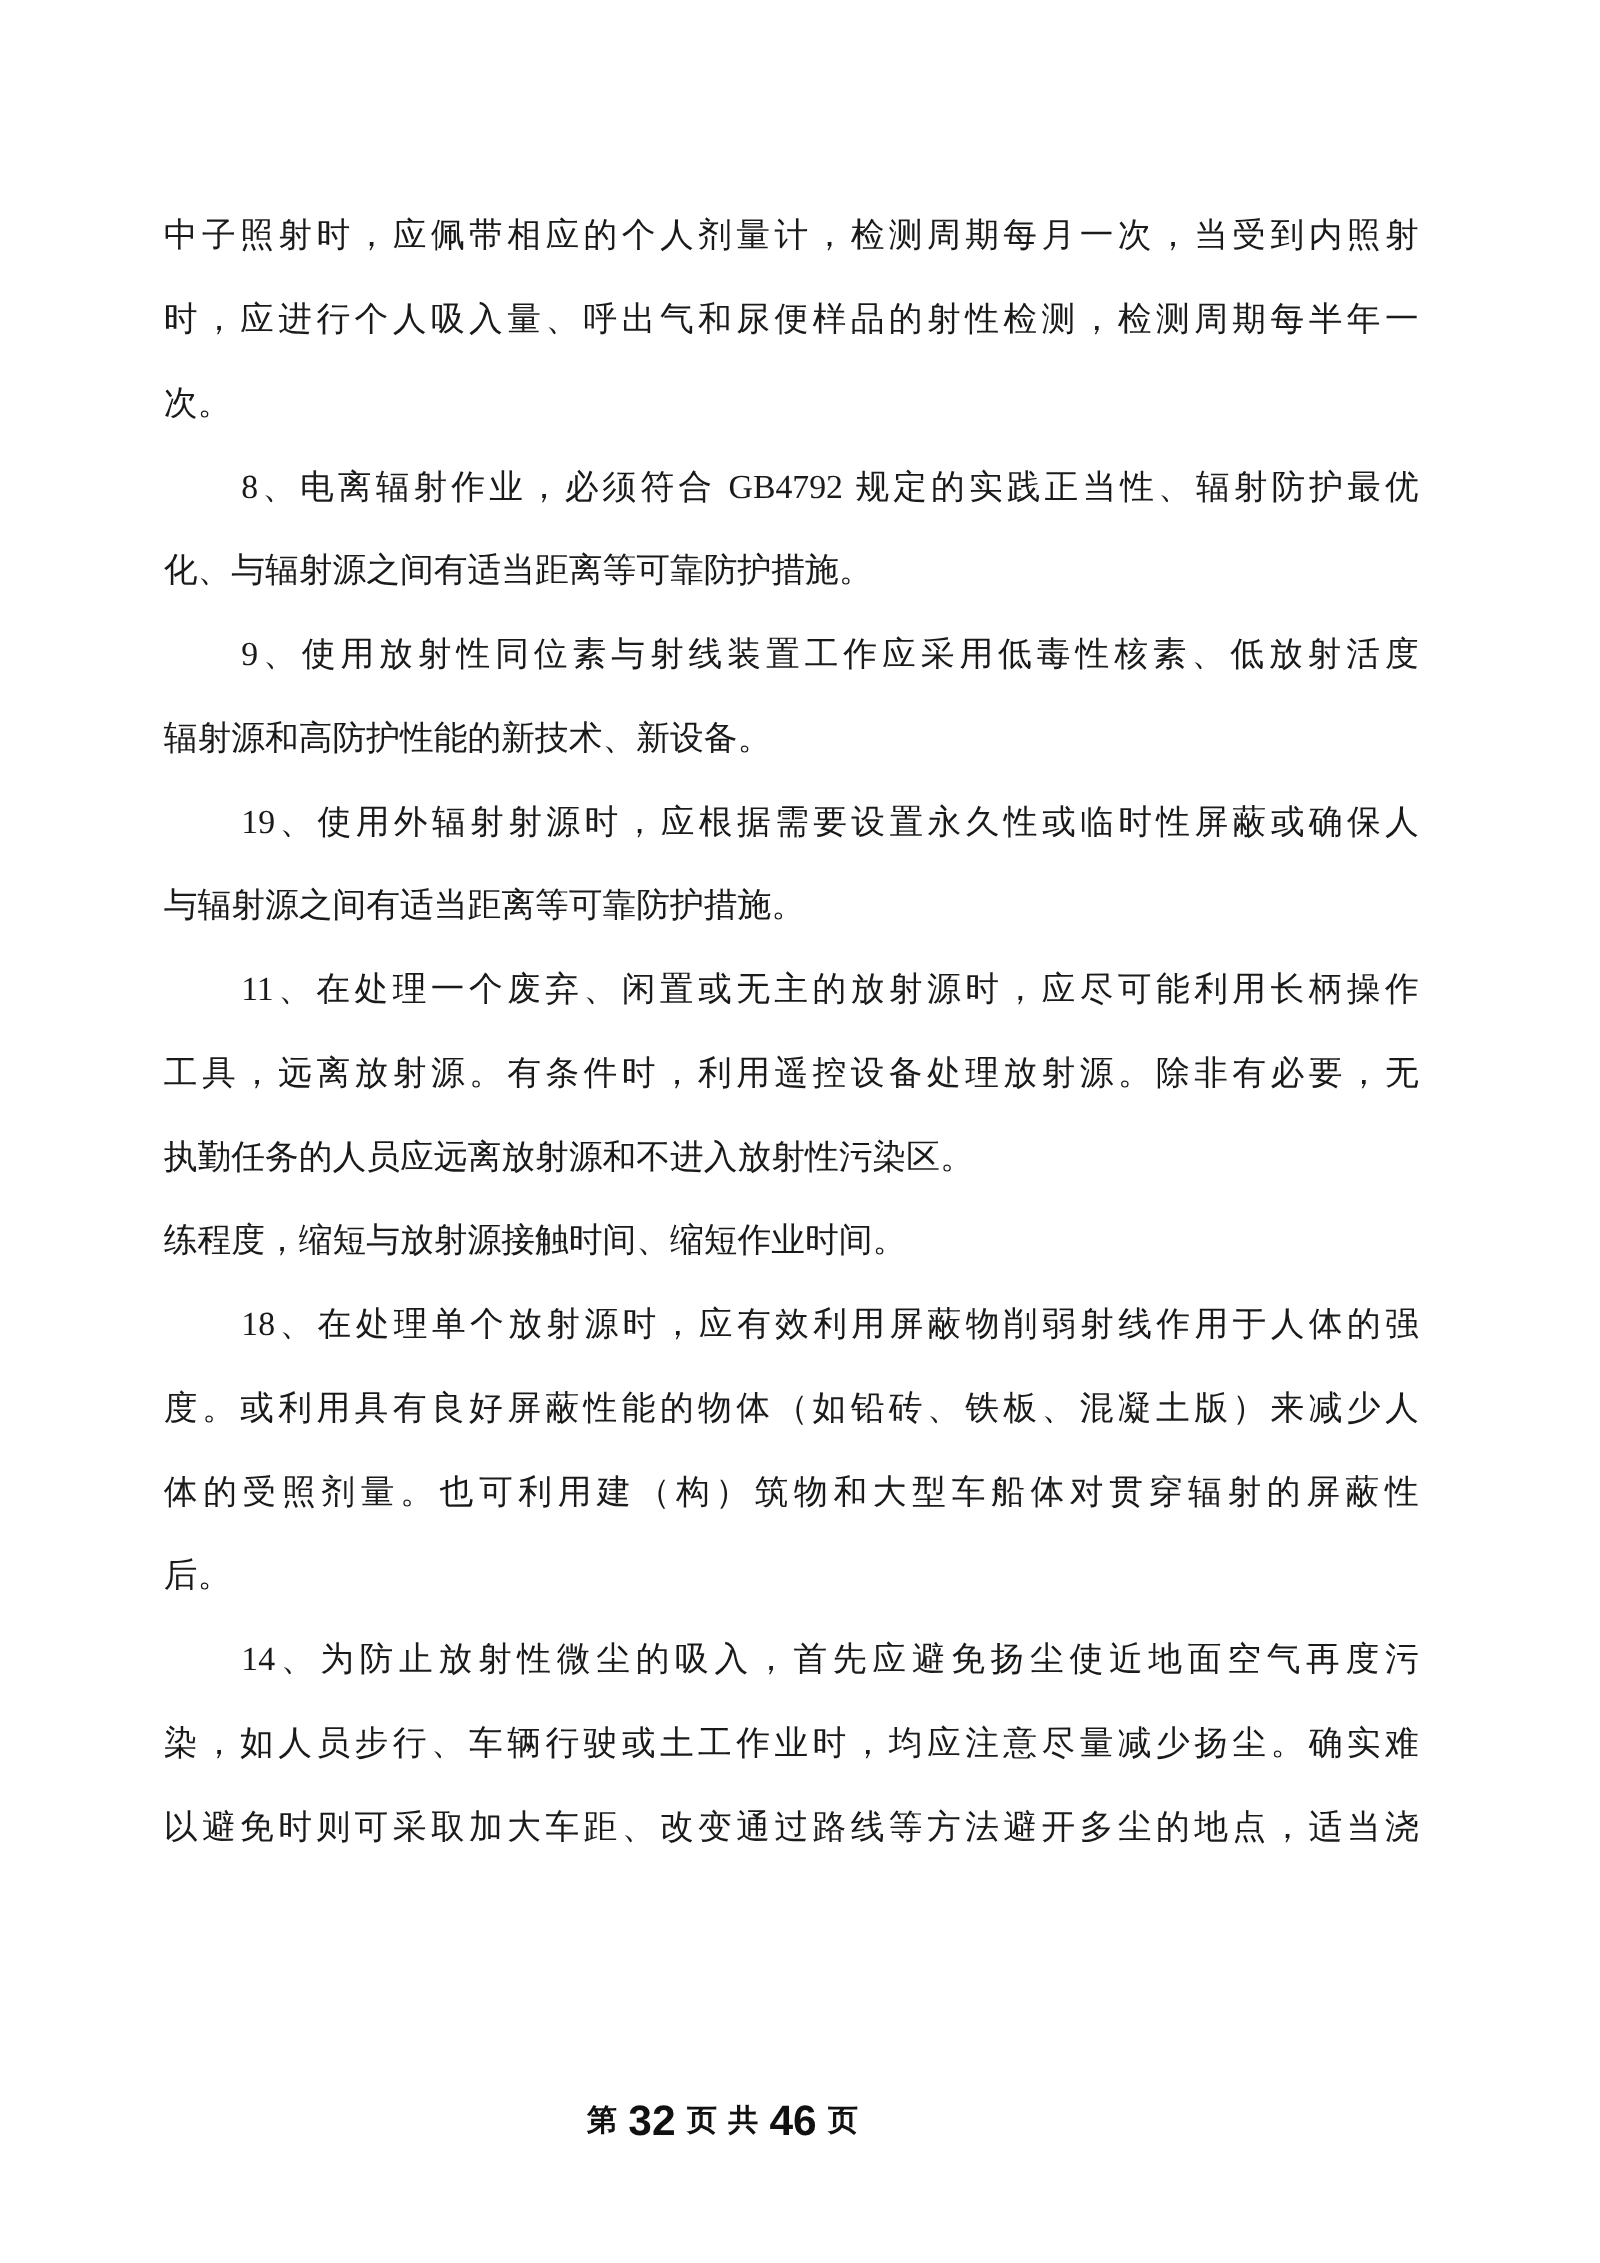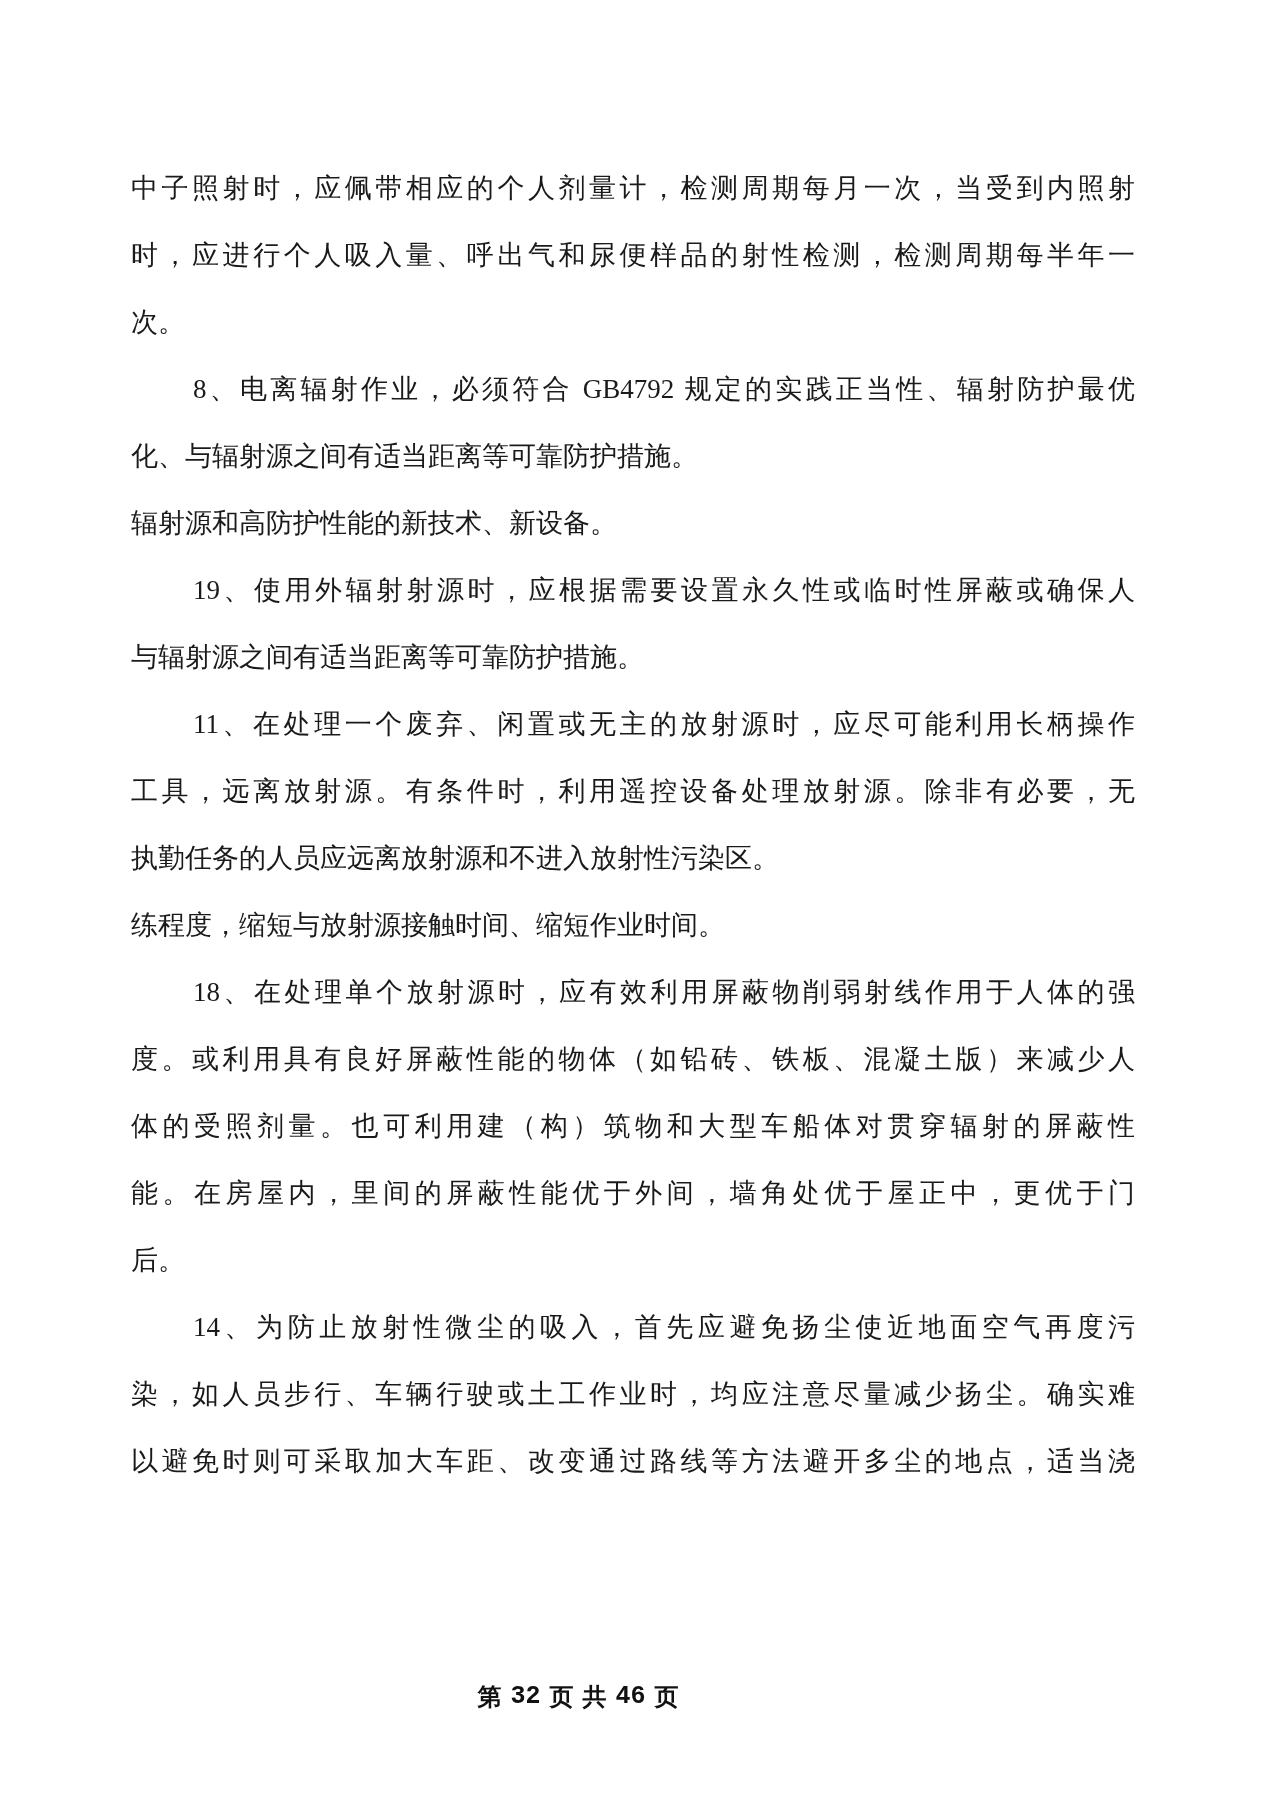--- a/index.html
+++ b/index.html
@@ -49,45 +49,45 @@
     line-height: 34px;
     display: flex;
     align-items: center;
     gap: 9px;
     font-size: 24px;
     font-weight: bold;
     color: #111111;
     white-space: nowrap;
   }
   .page-footer .num {
-    font-family: Liberation Mono, monospace;
-    font-size: 25px;
+    font-family: Liberation Sans, sans-serif;
+    font-size: 34px;
   }
 </style>
 </head>
 <body>
 
 <div class="page">
   <div class="doc-body">
       <div class="line">中子照射时，应佩带相应的个人剂量计，检测周期每月一次，当受到内照射</div>
       <div class="line">时，应进行个人吸入量、呼出气和尿便样品的射性检测，检测周期每半年一</div>
       <div class="line short">次。</div>
       <div class="line indent">8、电离辐射作业，必须符合 GB4792 规定的实践正当性、辐射防护最优</div>
       <div class="line short">化、与辐射源之间有适当距离等可靠防护措施。</div>
+      <div class="line indent">9、使用放射性同位素与射线装置工作应采用低毒性核素、低放射活度</div>
       <div class="line short">辐射源和高防护性能的新技术、新设备。</div>
       <div class="line indent">19、使用外辐射射源时，应根据需要设置永久性或临时性屏蔽或确保人</div>
       <div class="line short">与辐射源之间有适当距离等可靠防护措施。</div>
       <div class="line indent">11、在处理一个废弃、闲置或无主的放射源时，应尽可能利用长柄操作</div>
       <div class="line">工具，远离放射源。有条件时，利用遥控设备处理放射源。除非有必要，无</div>
       <div class="line short">执勤任务的人员应远离放射源和不进入放射性污染区。</div>
       <div class="line short">练程度，缩短与放射源接触时间、缩短作业时间。</div>
       <div class="line indent">18、在处理单个放射源时，应有效利用屏蔽物削弱射线作用于人体的强</div>
       <div class="line">度。或利用具有良好屏蔽性能的物体（如铅砖、铁板、混凝土版）来减少人</div>
       <div class="line">体的受照剂量。也可利用建（构）筑物和大型车船体对贯穿辐射的屏蔽性</div>
-      <div class="line">能。在房屋内，里间的屏蔽性能优于外间，墙角处优于屋正中，更优于门</div>
       <div class="line short">后。</div>
       <div class="line indent">14、为防止放射性微尘的吸入，首先应避免扬尘使近地面空气再度污</div>
       <div class="line">染，如人员步行、车辆行驶或土工作业时，均应注意尽量减少扬尘。确实难</div>
       <div class="line">以避免时则可采取加大车距、改变通过路线等方法避开多尘的地点，适当浇</div>
     </div>
   <div class="page-footer">
       <span class="txt">第</span>
       <span class="num">32</span>
       <span class="txt">页</span>
       <span class="txt">共</span>

